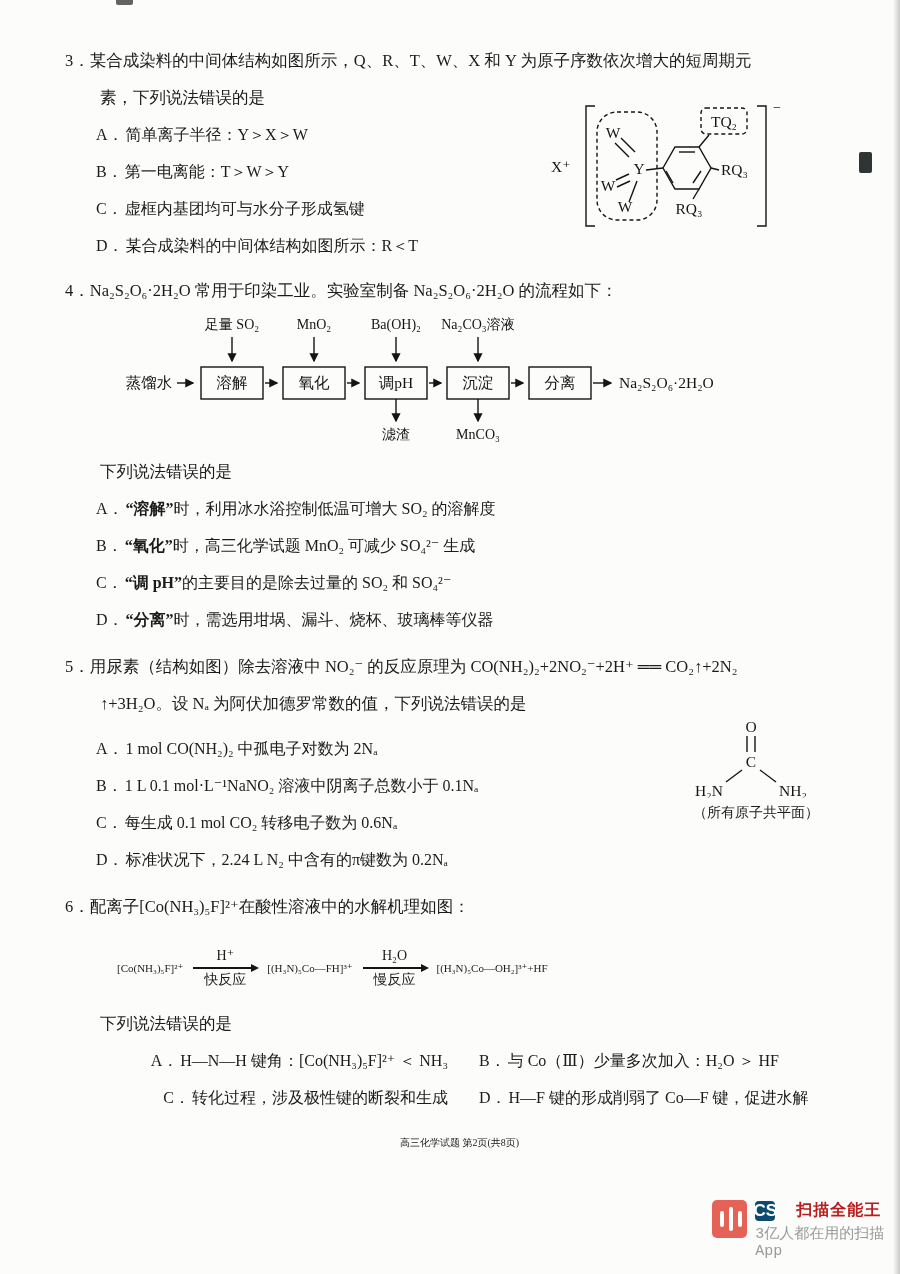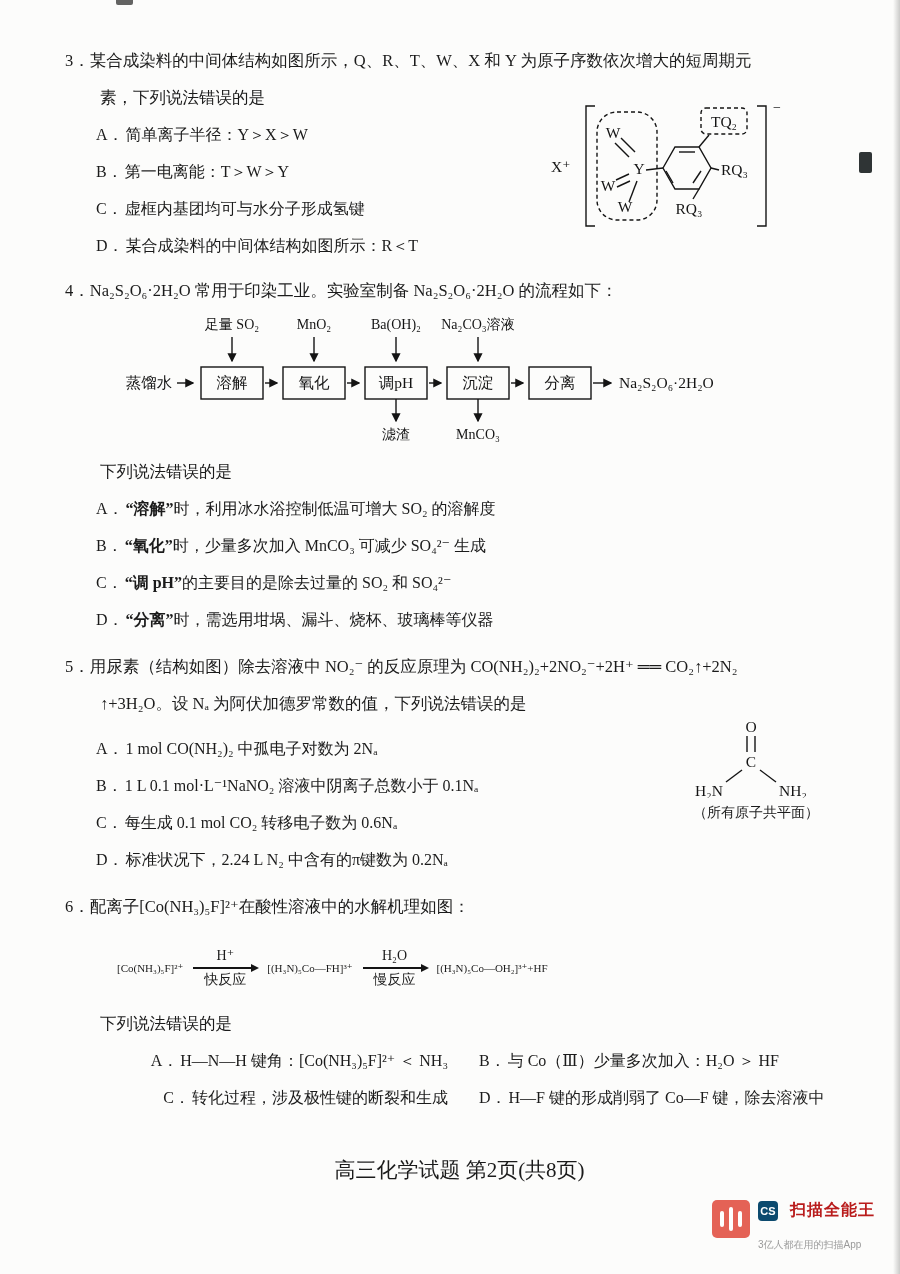--- a/index.html
+++ b/index.html
@@ -47,21 +47,21 @@
   .rxn-arrow .lbl { font-size: 14px; line-height: 16px; white-space: nowrap; }
   .shaft { width: 64px; height: 1.5px; background: #141414; position: relative; margin: 3px 0; }
   .shaft::after {
     content: ""; position: absolute; right: -2px; top: -3.5px; width: 0; height: 0;
     border-left: 8px solid #141414; border-top: 4px solid transparent; border-bottom: 4px solid transparent;
   }
 
   .opt-row { display: flex; }
   .opt-row .col-a { width: 352px; text-align: right; }
 
-  .footer { text-align: center; font-size: 21px; margin-top: 40px; }
+  .footer { text-align: center; font-size: 10px; margin-top: 20px; }
 
   
   .edge-right {
     position: absolute; right: 0; top: 0; width: 7px; height: 1274px;
     background: linear-gradient(to left, rgba(110,110,108,0.35), rgba(0,0,0,0));
   }
   .scan-tab { position: absolute; left: 859px; top: 152px; width: 13px; height: 21px; background: #2f3435; border-radius: 2px; }
   .top-mark { position: absolute; left: 116px; top: 0; width: 17px; height: 5px; background: rgba(60,60,60,0.8); border-radius: 0 0 2px 2px; }
 
   
@@ -71,25 +71,25 @@
     margin-right: 8px; position: relative; opacity: 0.92;
   }
   .wm-red span { position: absolute; background: #fff; border-radius: 2px; }
   .wm-b1 { left: 8px;  top: 11px; width: 4px; height: 16px; }
   .wm-b2 { left: 17px; top: 7px;  width: 4px; height: 24px; }
   .wm-b3 { left: 26px; top: 11px; width: 4px; height: 16px; }
   .wm-col { display: flex; flex-direction: column; }
   .wm-row { display: flex; align-items: center; }
   .wm-badge {
     width: 20px; height: 20px; background: #0c4a6e; color: #fff; border-radius: 4px;
-    font-family: "Liberation Sans", sans-serif; font-size: 11px; font-weight: bold;
-    display: flex; align-items: center; justify-content: center; margin-right: 12px;
+    font-family: "Liberation Sans", sans-serif; font-size: 17px; font-weight: bold;
+    display: flex; align-items: center; justify-content: center; margin-right: 21px;
   }
   .wm-name { font-size: 16px; font-weight: bold; color: #b91c1c; letter-spacing: 1px; }
-  .wm-tagline { font-size: 10px; color: #9a9a9a; margin-top: 17px; font-family: Liberation Sans, sans-serif; }
+  .wm-tagline { font-size: 15px; color: #9a9a9a; margin-top: 3px; font-family: Liberation Mono, monospace; }
 </style>
 </head>
 <body>
 
 <div class="page">
 
   <section id="q3">
     <div class="qline">
       <span class="q-num">3．</span><span>某合成染料的中间体结构如图所示，Q、R、T、W、X 和 Y 为原子序数依次增大的短周期元</span>
     </div>
@@ -176,21 +176,21 @@
       <text x="355" y="16" text-anchor="middle" class="sm">Na₂CO₃溶液</text>
       <text x="273" y="126" text-anchor="middle" class="sm">滤渣</text>
       <text x="355" y="126" text-anchor="middle" class="sm">MnCO₃</text>
       <text x="496" y="75">Na₂S₂O₆·2H₂O</text>
     </svg>
 
     <div class="qline indent">下列说法错误的是</div>
 
     <div class="opts">
       <div class="opt"><span class="opt-label">A．</span><span class="bold">“溶解”</span><span>时，利用冰水浴控制低温可增大 SO₂ 的溶解度</span></div>
-      <div class="opt"><span class="opt-label">B．</span><span class="bold">“氧化”</span><span>时，少量多次加入 MnCO₃ 可减少 SO₄²⁻ 生成</span></div>
+      <div class="opt"><span class="opt-label">B．</span><span class="bold">“氧化”</span><span>时，高三化学试题 MnO₂ 可减少 SO₄²⁻ 生成</span></div>
       <div class="opt"><span class="opt-label">C．</span><span class="bold">“调 pH”</span><span>的主要目的是除去过量的 SO₂ 和 SO₄²⁻</span></div>
       <div class="opt"><span class="opt-label">D．</span><span class="bold">“分离”</span><span>时，需选用坩埚、漏斗、烧杯、玻璃棒等仪器</span></div>
     </div>
   </section>
 
   <section id="q5">
     <div class="qline">
       <span class="q-num">5．</span><span>用尿素（结构如图）除去溶液中 NO₂⁻ 的反应原理为 CO(NH₂)₂+2NO₂⁻+2H⁺ ══ CO₂↑+2N₂</span>
     </div>
     <div class="qline indent">↑+3H₂O。设 Nₐ 为阿伏加德罗常数的值，下列说法错误的是</div>
@@ -242,21 +242,21 @@
 
     <div class="qline indent">下列说法错误的是</div>
 
     <div class="opts">
       <div class="opt-row">
         <div class="opt col-a"><span class="opt-label">A．</span><span>H—N—H 键角：[Co(NH₃)₅F]²⁺ ＜ NH₃</span></div>
         <div class="opt"><span class="opt-label">B．</span><span>与 Co（Ⅲ）少量多次加入：H₂O ＞ HF</span></div>
       </div>
       <div class="opt-row">
         <div class="opt col-a"><span class="opt-label">C．</span><span>转化过程，涉及极性键的断裂和生成</span></div>
-        <div class="opt"><span class="opt-label">D．</span><span>H—F 键的形成削弱了 Co—F 键，除去溶液中</span></div>
+        <div class="opt"><span class="opt-label">D．</span><span>H—F 键的形成削弱了 Co—F 键，促进水解</span></div>
       </div>
     </div>
   </section>
 
   <div class="footer">高三化学试题  第2页(共8页)</div>
 </div>
 
 <div class="edge-right"></div>
 <div class="scan-tab"></div>
 <div class="top-mark"></div>

